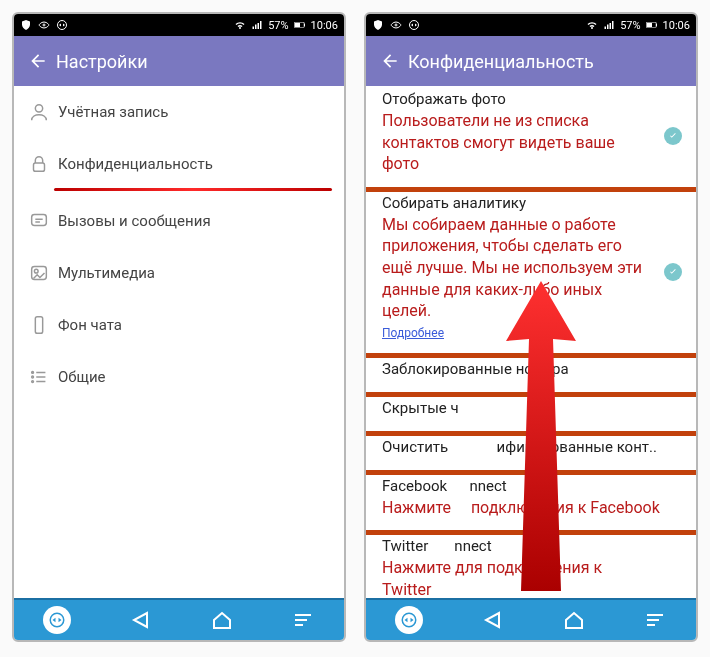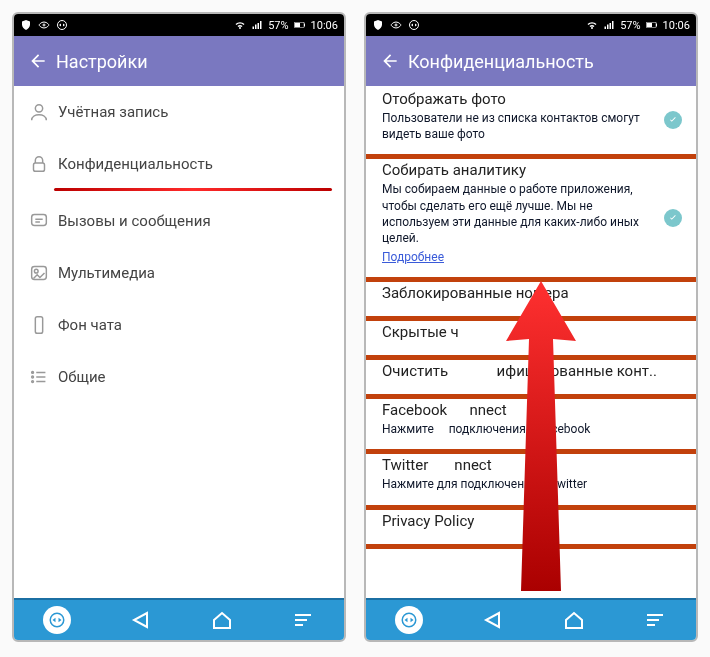--- a/index.html
+++ b/index.html
@@ -72,21 +72,21 @@
     border-radius: 2px;
   }
   
   .priv-item {
     padding: 2px 16px 12px 16px;
     border-bottom: 5px solid #c2410c;
     position: relative;
   }
   .priv-item.first { border-top: none; padding-top: 4px; }
   .priv-title { font-size: 15px; color: #222; margin-bottom: 2px; }
-  .priv-sub { font-size: 12px; color: #0f172a; line-height: 1.35; padding-right: 36px; }
+  .priv-sub { font-size: 16px; color: #b91c1c; line-height: 1.35; padding-right: 36px; }
   .priv-link { color: #3a5bd9; text-decoration: underline; font-size: 12px; }
   .toggle {
     position: absolute; right: 14px; top: 50%; transform: translateY(-50%);
     width: 18px; height: 18px; border-radius: 50%;
     background: #7cc7cc; display: flex; align-items: center; justify-content: center;
   }
   .toggle svg { width: 10px; height: 10px; fill: #fff; }
   
   .navbar {
     height: 42px;

